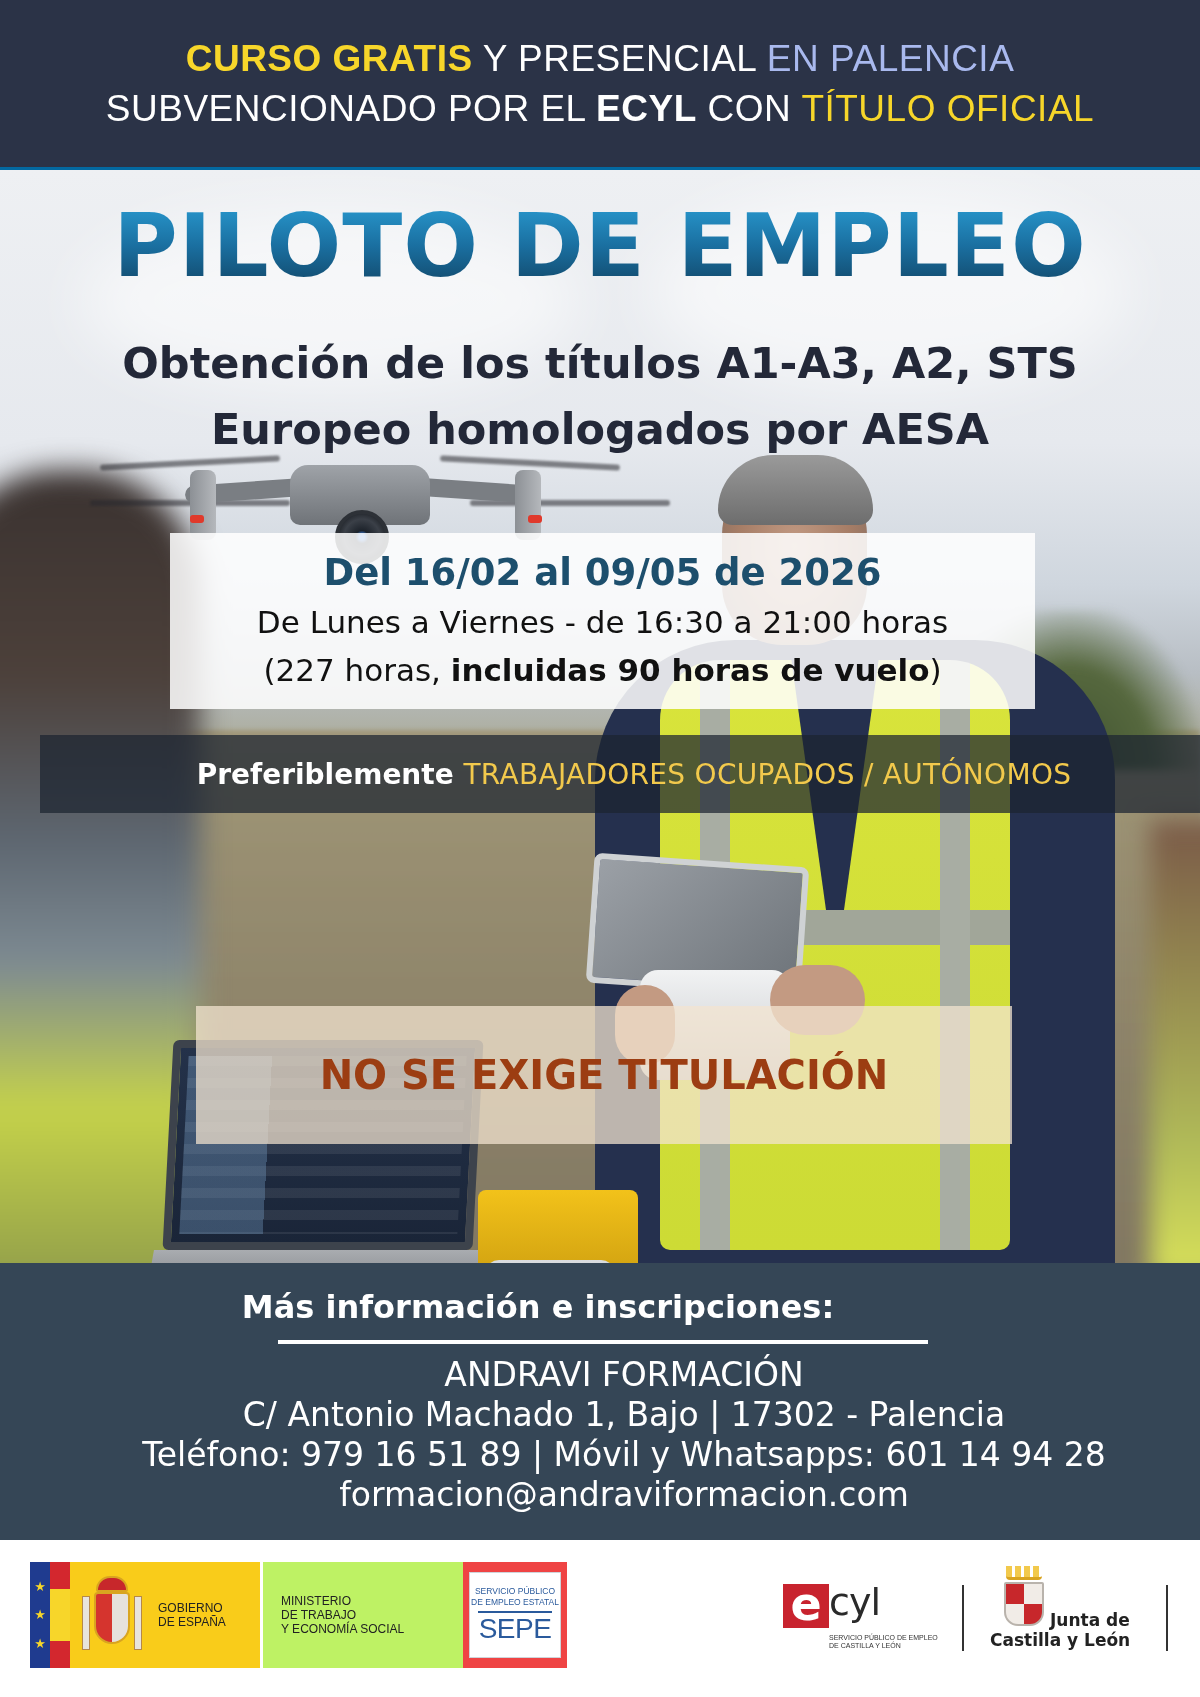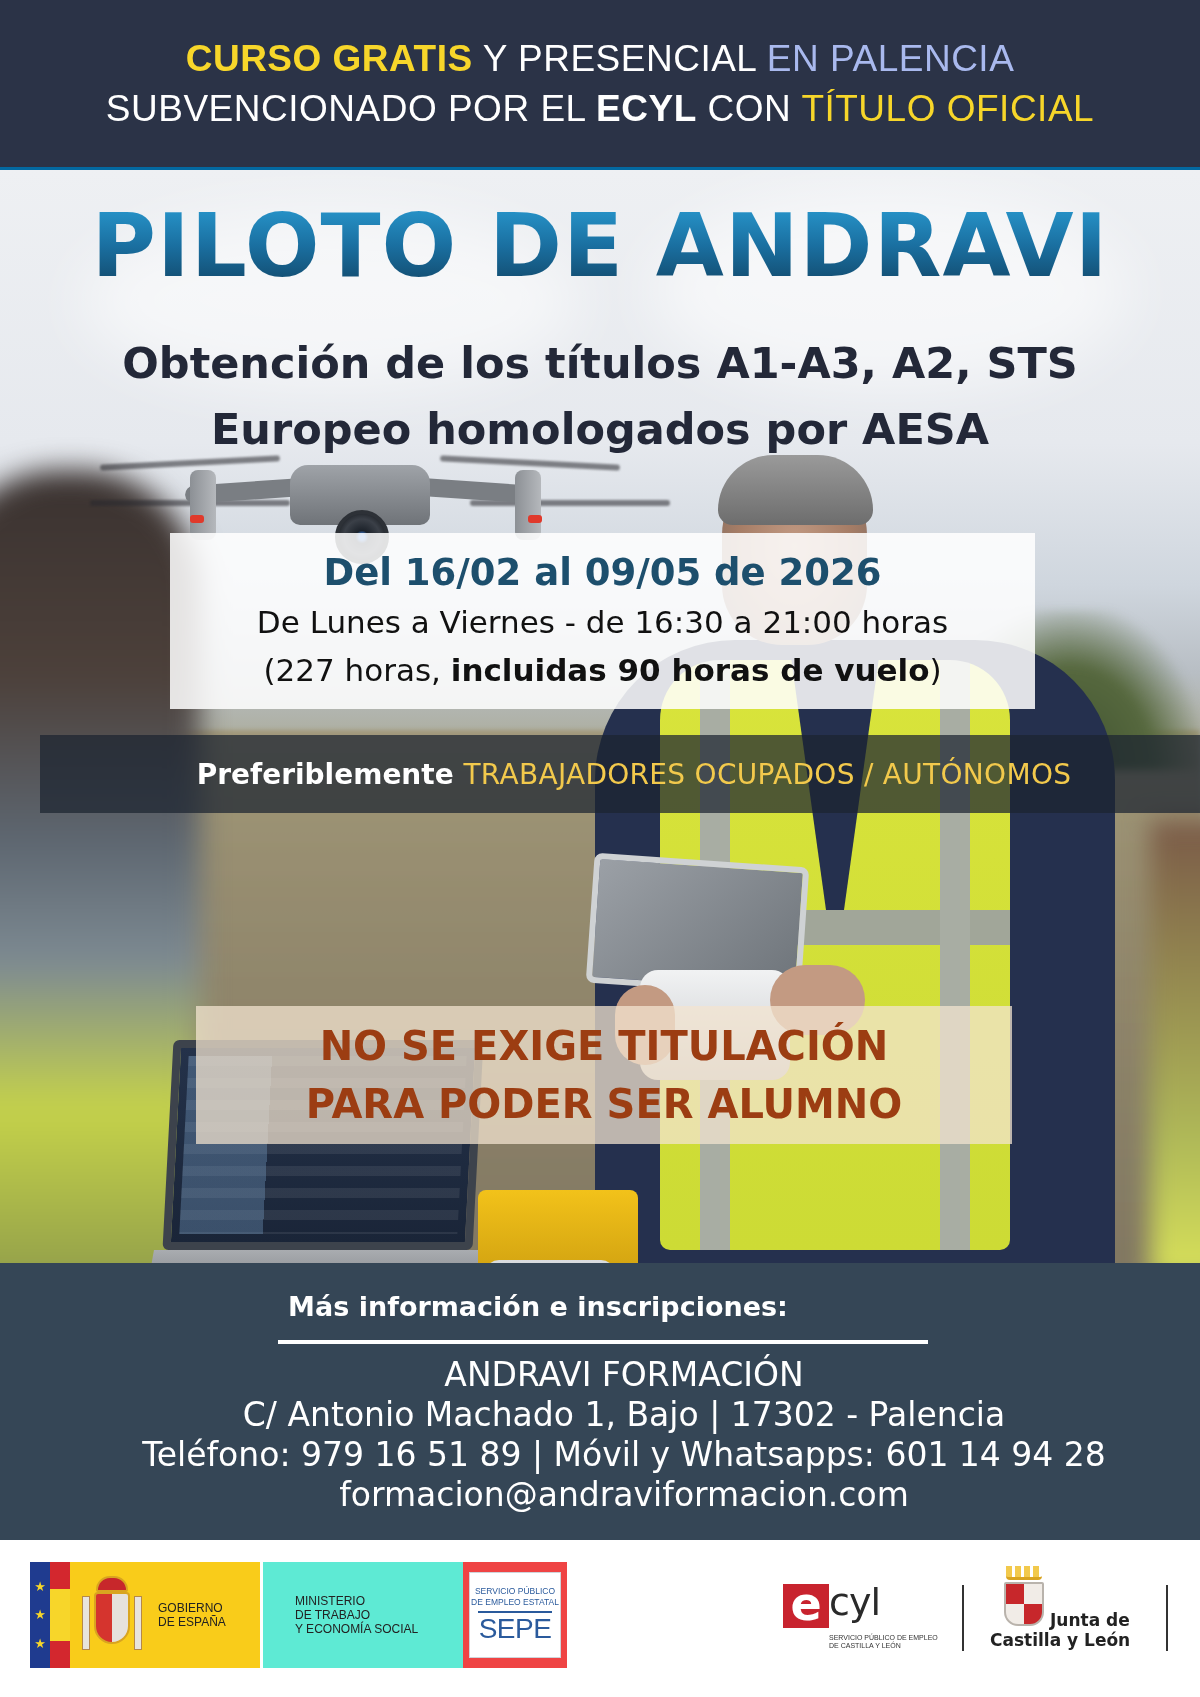--- a/index.html
+++ b/index.html
@@ -173,21 +173,21 @@
     color: #9c3d12; text-transform: uppercase;
   }
 
   
   .contact {
     position: absolute; left: 0; top: 1263px; width: 1200px; height: 277px;
     background: #354656; color: #ffffff; text-align: center;
   }
   .contact-title {
     position: absolute; left: 0; top: 22px; width: 1076px;
-    font-family: "DejaVu Sans", sans-serif; font-weight: bold; font-size: 27px; line-height: 44px;
+    font-family: "DejaVu Sans", sans-serif; font-weight: bold; font-size: 32px; line-height: 44px;
   }
   .contact-rule {
     position: absolute; left: 278px; top: 77px; width: 650px; height: 4px; background: #ffffff;
   }
   .contact-lines {
     position: absolute; left: 0; top: 92px; width: 1200px;
     font-family: "DejaVu Sans", sans-serif; font-size: 33px; line-height: 40px; margin-left: 24px;
   }
   .contact-lines div { white-space: nowrap; }
 
@@ -205,21 +205,21 @@
     width: 60px; height: 78px; position: relative;
   }
   .coat .crown { position: absolute; left: 14px; top: 0; width: 32px; height: 16px; background: #c7272b; border-radius: 14px 14px 2px 2px; border: 2px solid #d9a420; }
   .coat .shield { position: absolute; left: 12px; top: 16px; width: 36px; height: 52px; border-radius: 4px 4px 18px 18px;
     background: linear-gradient(90deg, #d5342e 0 50%, #e6e1dc 50%); border: 2px solid #d9a420; }
   .coat .pillar { position: absolute; top: 20px; width: 8px; height: 54px; background: #e8e4dd; border: 1px solid #b5884a; }
   .gov-text, .min-text {
     font-family: "Liberation Sans", sans-serif; font-size: 12px; line-height: 14px; color: #222; text-transform: uppercase;
   }
   .divider-white { width: 3px; height: 106px; background: #ffffff; }
-  .min-yellow { width: 200px; height: 106px; background: #5eead4; display: flex; align-items: center; padding-left: 32px; }
+  .min-yellow { width: 200px; height: 106px; background: #bef264; display: flex; align-items: center; padding-left: 18px; }
   .sepe {
     width: 104px; height: 106px; background: #ef4444; display: flex; align-items: center; justify-content: center;
   }
   .sepe-inner { width: 92px; height: 86px; background: #ffffff; border: 1px solid #cfd4da; display: flex; flex-direction: column; align-items: center; justify-content: center; }
   .sepe-small { font-family: "Liberation Sans", sans-serif; font-size: 8.5px; line-height: 11px; color: #2a5a9c; text-transform: uppercase; text-align: center; }
   .sepe-rule { width: 74px; height: 2px; background: #2a5a9c; margin: 3px 0 1px; }
   .sepe-big { font-family: "Liberation Sans", sans-serif; font-size: 28px; line-height: 30px; color: #2a5a9c; letter-spacing: -0.5px; }
 
   .ecyl { position: absolute; left: 783px; top: 44px; width: 170px; height: 70px; }
   .ecyl-e {
@@ -286,39 +286,38 @@
   <div class="drone-arm" style="left:185px;top:312px;width:120px;transform:rotate(-4deg);"></div>
   <div class="drone-arm" style="left:420px;top:312px;width:120px;transform:rotate(4deg);"></div>
   <div class="drone-leg" style="left:190px;top:300px;"></div>
   <div class="drone-leg" style="left:515px;top:300px;"></div>
   <div class="drone-body"></div>
   <div class="drone-cam"></div>
   <div class="drone-light" style="left:190px;top:345px;"></div>
   <div class="drone-light" style="left:528px;top:345px;"></div>
 </section>
 
-<h1 class="headline">PILOTO DE ANDRAVI</h1>
+<h1 class="headline">PILOTO DE EMPLEO</h1>
 <div class="subhead">
   <div>Obtención de los títulos A1-A3, A2, STS</div>
   <div>Europeo homologados por AESA</div>
 </div>
 
 <div class="dates-box">
   <div class="dates-title">Del 16/02 al 09/05 de 2026</div>
   <div class="dates-line">De Lunes a Viernes - de 16:30 a 21:00 horas</div>
   <div class="dates-line"><span>(227 horas, </span><b>incluidas 90 horas de vuelo</b><span>)</span></div>
 </div>
 
 <div class="pref-box">
   <span>Preferiblemente </span>&nbsp;<span class="hl">TRABAJADORES OCUPADOS / AUTÓNOMOS</span>
 </div>
 
 <div class="req-box">
   <div>NO SE EXIGE TITULACIÓN</div>
-  <div>PARA PODER SER ALUMNO</div>
 </div>
 
 <section class="contact">
   <div class="contact-title">Más información e inscripciones:</div>
   <div class="contact-rule"></div>
   <div class="contact-lines">
     <div>ANDRAVI FORMACIÓN</div>
     <div>C/ Antonio Machado 1, Bajo | 17302 - Palencia</div>
     <div>Teléfono: 979 16 51 89  |  Móvil y Whatsapps: 601 14 94 28</div>
     <div>formacion@andraviformacion.com</div>

